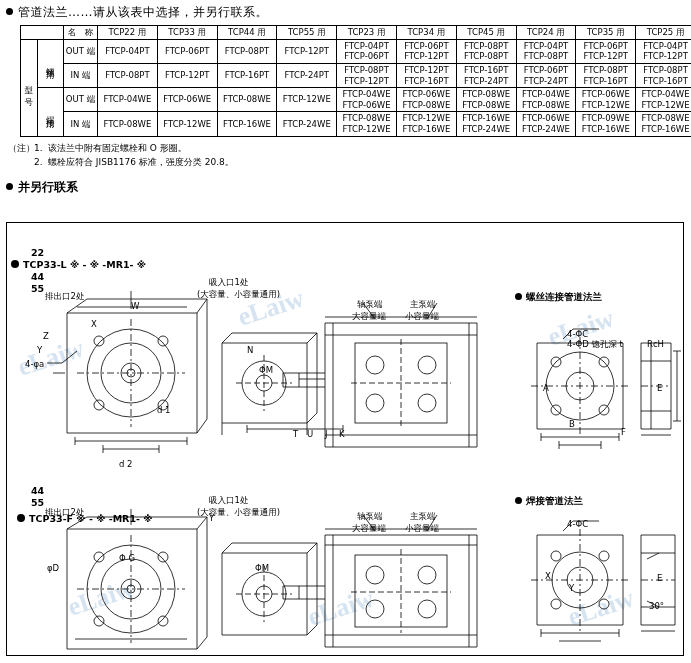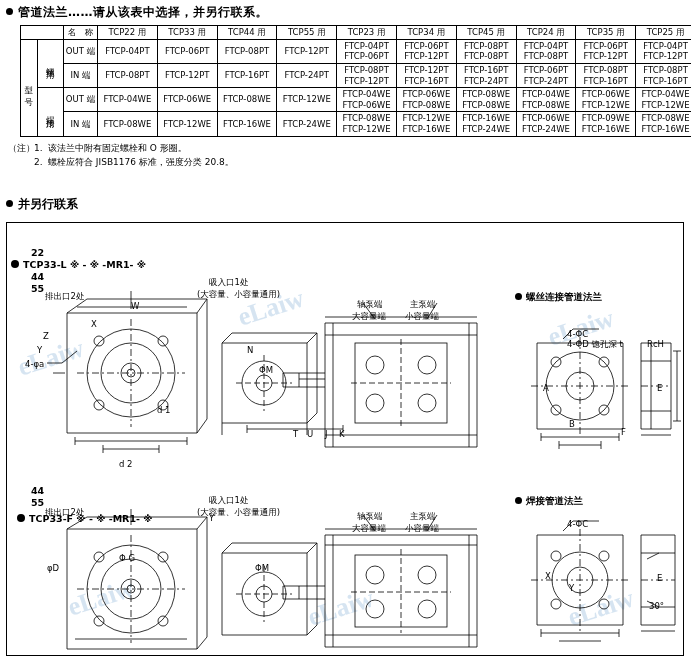--- a/index.html
+++ b/index.html
@@ -6,21 +6,21 @@
   body{
     width:691px;height:663px;
     background:#ffffff;
     font-family:"DejaVu Sans","Liberation Sans",sans-serif;
     font-size:9px;
     color:#000;
     position:relative;
     overflow:hidden;
   }
   .sec-head{
-    font-size:12px;font-weight:bold;
+    font-size:12px;font-weight:normal;
     padding:4px 12px 2px 6px;
     letter-spacing:0.5px;
   }
   .bullet{
     display:inline-block;width:7px;height:7px;border-radius:50%;
     background:#000;margin-right:5px;vertical-align:1px;
   }
   
   table.flange{
     border-collapse:collapse;
@@ -43,21 +43,21 @@
   .vtext{
     writing-mode:vertical-rl;
     text-orientation:upright;
     letter-spacing:2px;
     display:inline-block;
     line-height:1;
   }
   .twoline{line-height:1.35;}
   
   .notes{
-    margin:5px 0 17px 8px;
+    margin:5px 0 0 8px;
     font-size:9px;
     line-height:1.55;
   }
   .notes .n-lbl{display:inline-block;width:26px;}
   .notes .n-num{display:inline-block;width:14px;}
   .notes .n-ind{padding-left:26px;display:block;}
   
   .draw-head{
     font-size:12px;font-weight:bold;
     padding:9px 0 3px 6px;

